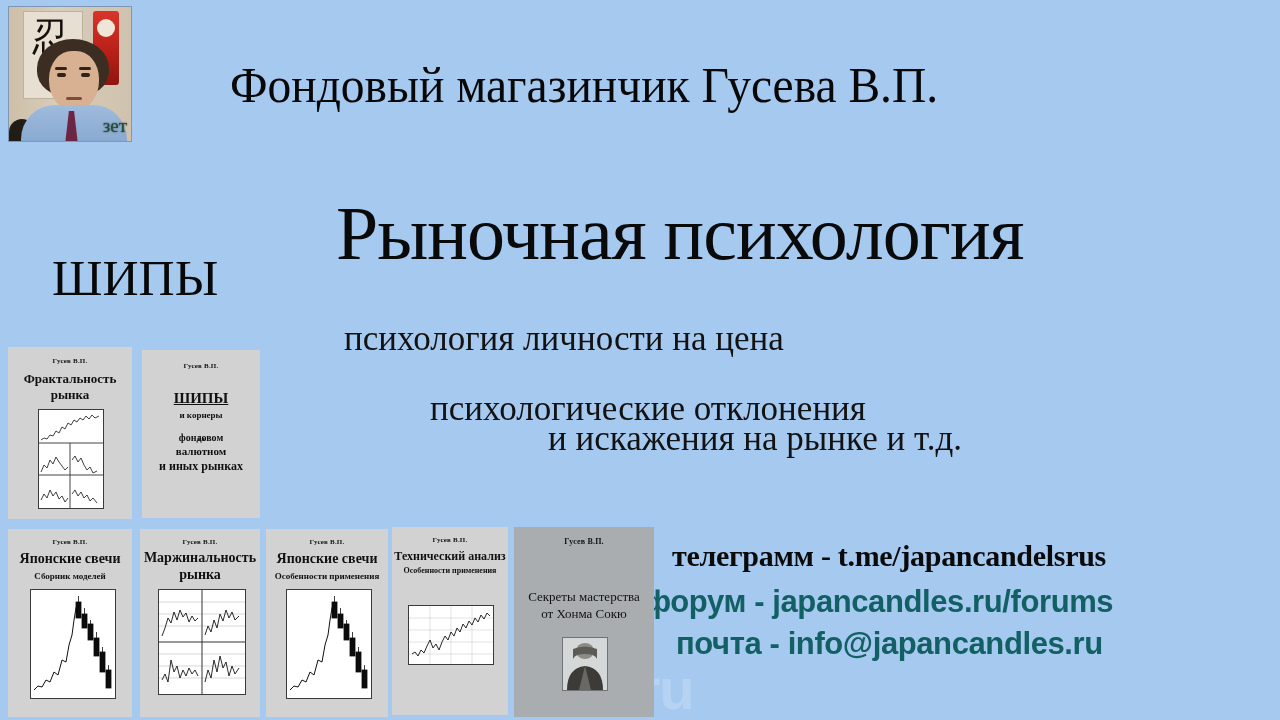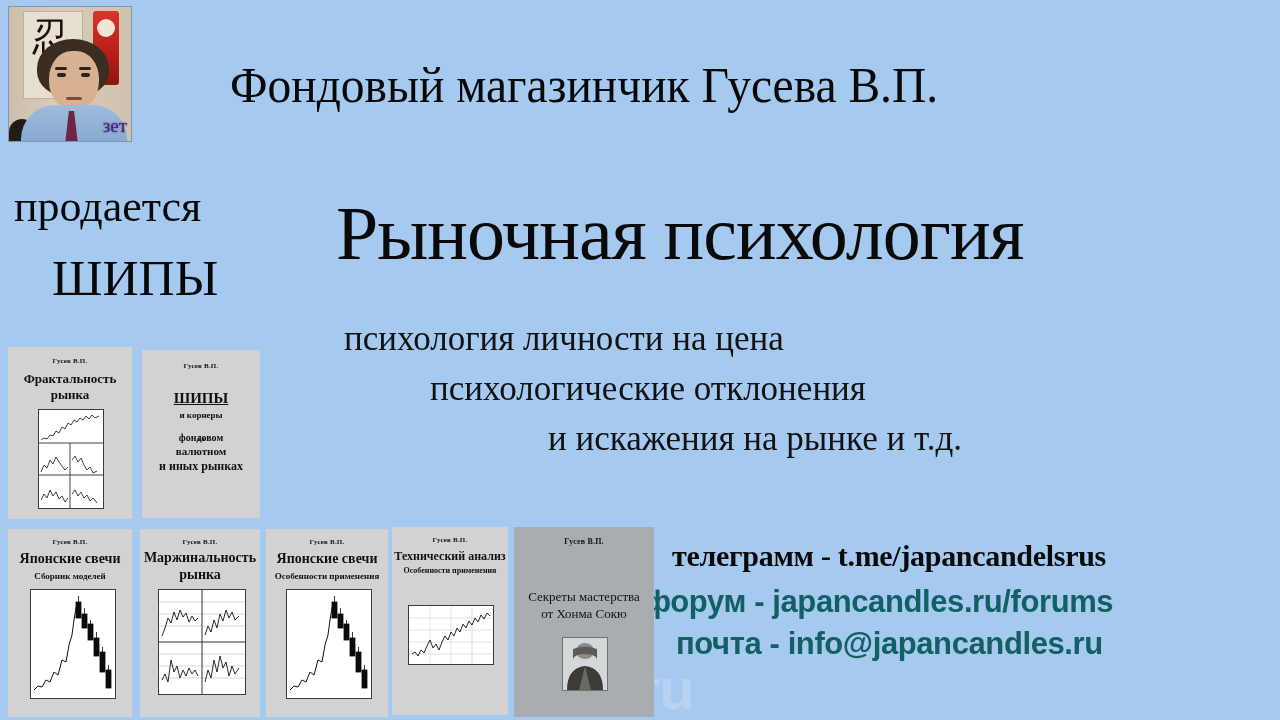--- a/index.html
+++ b/index.html
@@ -79,21 +79,21 @@
     position:absolute;left:56px;top:104px;width:13px;height:34px;
     background:#6d2546;
     clip-path:polygon(30% 0,70% 0,100% 100%,0 100%);
   }
   .av-dark{
     position:absolute;left:0px;top:112px;width:26px;height:26px;
     background:#221c17;border-radius:50% 50% 0 0;
   }
   .av-zet{
     position:absolute;right:4px;bottom:6px;
-    color:#4c1d95;
+    color:#14532d;
     font-family:"Liberation Serif", serif;
     font-size:19px;line-height:19px;
     text-shadow:0 0 2px #3b3b3b;
   }
 
   
   .shop-title{
     position:absolute;left:230px;top:57px;
     font-size:50px;line-height:56px;font-weight:400;
     color:#080808;
@@ -111,21 +111,21 @@
   .main-title{
     position:absolute;left:336px;top:190px;
     font-size:76px;line-height:86px;color:#0a0a0a;
     white-space:nowrap;letter-spacing:-1px;
   }
   .sub{
     position:absolute;color:#121212;white-space:nowrap;
     font-size:35px;line-height:42px;
   }
   .sub1{left:344px;top:318px;}
-  .sub2{left:430px;top:368px;}
+  .sub2{left:430px;top:388px;}
   .sub3{left:548px;top:418px;}
 
   .price{
     position:absolute;left:808px;top:487px;
     font-size:36px;line-height:42px;color:#0d0d0d;white-space:nowrap;
   }
   .telegram{
     position:absolute;left:672px;top:538px;
     font-size:30px;line-height:36px;font-weight:700;color:#0a0a0a;
     white-space:nowrap;letter-spacing:-.3px;
@@ -199,21 +199,20 @@
     <div class="av-brow r"></div>
     <div class="av-eye l"></div>
     <div class="av-eye r"></div>
     <div class="av-mouth"></div>
     <div class="av-shirt"></div>
     <div class="av-tie"></div>
     <div class="av-zet">зет</div>
   </div>
 
   <div class="shop-title">Фондовый магазинчик Гусева В.П.</div>
-  <div class="sale-line1">продается</div>
   <div class="sale-line2">ШИПЫ</div>
 
   <div class="main-title">Рыночная психология</div>
   <div class="sub sub1">психология личности на цена</div>
   <div class="sub sub2">психологические отклонения</div>
   <div class="sub sub3">и искажения  на рынке  и т.д.</div>
 
   <div class="telegram">телеграмм - t.me/japancandelsrus</div>
   <div class="contact forum">форум - japancandles.ru/forums</div>
   <div class="contact mail">почта   - info@japancandles.ru</div>

